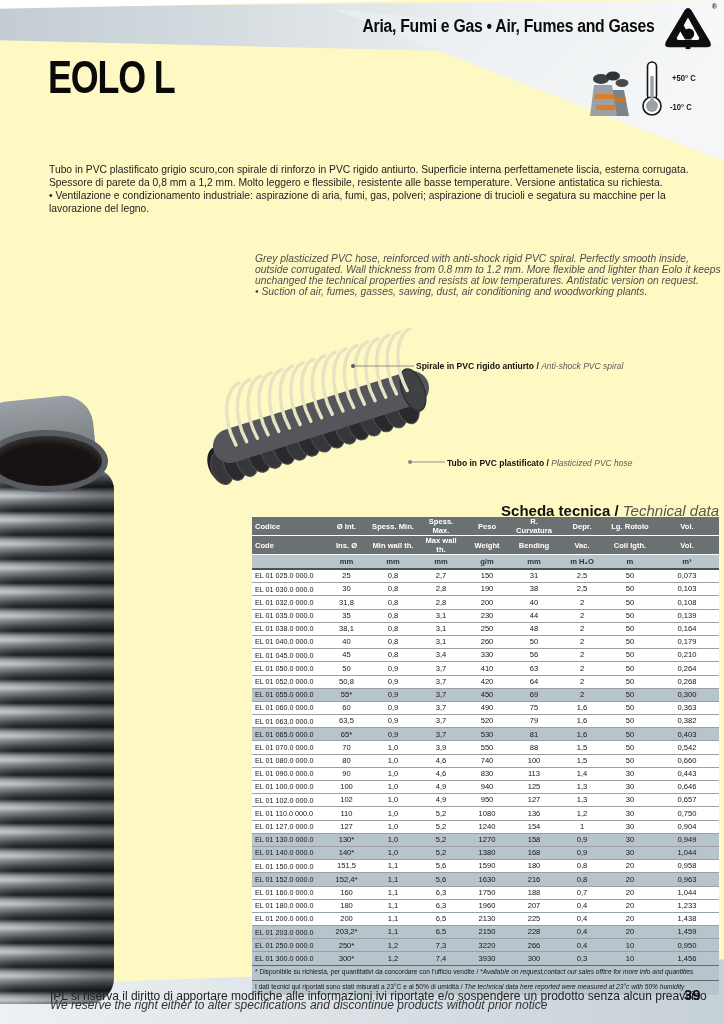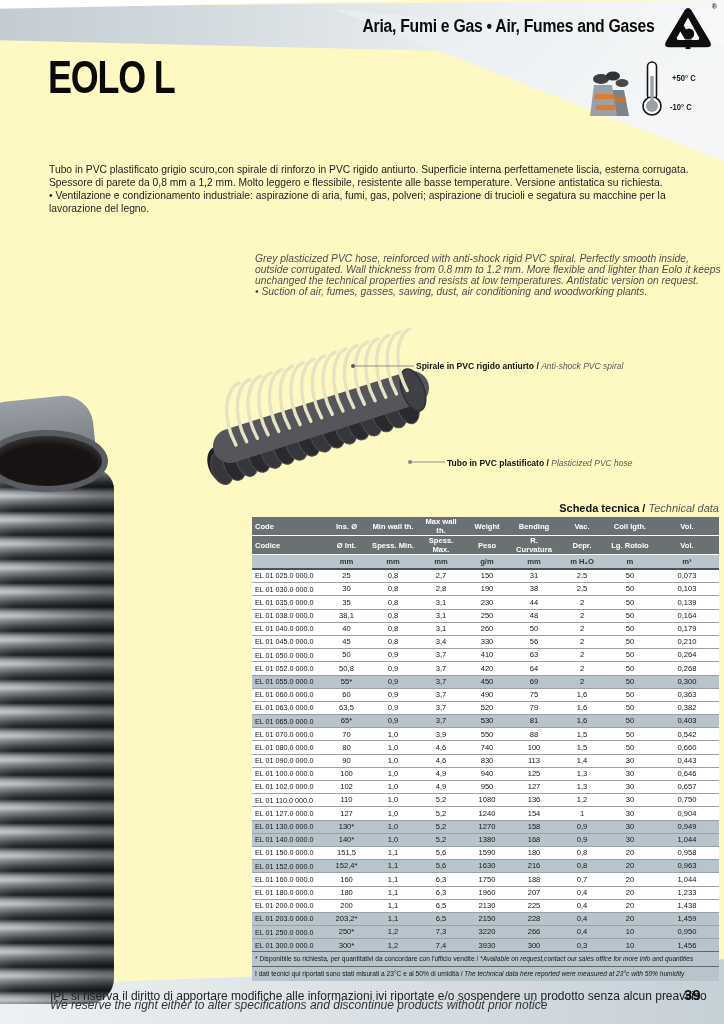--- a/index.html
+++ b/index.html
@@ -54,21 +54,21 @@
 
   
   .diagram { position:absolute; left:200px; top:328px; z-index:3; }
   .callout { position:absolute; z-index:4; font-size:8.5px; white-space:nowrap; }
   .callout .co-b { font-weight:bold; color:#111; }
   .callout .co-i { font-style:italic; color:#5a5a5a; }
   .callout-spiral { left:416px; top:361px; }
   .callout-tube   { left:447px; top:458px; }
 
   
-  .tech-caption { position:absolute; top:502px; right:5px; z-index:3; font-size:11px; white-space:nowrap; }
+  .tech-caption { position:absolute; top:502px; right:5px; z-index:3; font-size:15px; white-space:nowrap;text-decoration:underline; }
   .tech-caption .cap-b { font-weight:bold; color:#111; }
   .tech-caption .cap-i { font-style:italic; color:#555; }
 
   table.tech { position:absolute; left:252px; top:517px; width:467px; z-index:3;
                border-collapse:collapse; table-layout:fixed; font-size:7.6px; color:#141414; }
   table.tech th { background:#6b7073; color:#fff; font-weight:bold; height:15px; padding:0 3px;
                   border-bottom:1.5px solid #fff; text-align:center; font-size:7.6px; }
   table.tech th.first { text-align:left; }
   table.tech tr.units td { background:#b9c5cd; height:13px; font-weight:bold; color:#2e3437;
                   text-align:center; padding:0 3px; border-bottom:2px solid #4d5255;margin-top:44px; }
@@ -211,39 +211,39 @@
         <col style="width: 48px;">
         <col style="width: 48px;">
         <col style="width: 44px;">
         <col style="width: 50px;">
         <col style="width: 46px;">
         <col style="width: 50px;">
         <col style="width: 64px;">
       </colgroup>
       <thead>
         <tr>
+          <th class="first">Codice</th>
+          <th>Ø Int.</th>
+          <th>Spess. Min.</th>
+          <th>Spess. Max.</th>
+          <th>Peso</th>
+          <th>R. Curvatura</th>
+          <th>Depr.</th>
+          <th>Lg. Rotolo</th>
+          <th>Vol.</th>
+        </tr>
+        <tr>
           <th class="first">Code</th>
           <th>Ins. Ø</th>
           <th>Min wall th.</th>
           <th>Max wall th.</th>
           <th>Weight</th>
           <th>Bending</th>
           <th>Vac.</th>
           <th>Coil lgth.</th>
-          <th>Vol.</th>
-        </tr>
-        <tr>
-          <th class="first">Codice</th>
-          <th>Ø Int.</th>
-          <th>Spess. Min.</th>
-          <th>Spess. Max.</th>
-          <th>Peso</th>
-          <th>R. Curvatura</th>
-          <th>Depr.</th>
-          <th>Lg. Rotolo</th>
           <th>Vol.</th>
         </tr>
         <tr class="units">
           <td class="first"></td>
           <td>mm</td>
           <td>mm</td>
           <td>mm</td>
           <td>g/m</td>
           <td>mm</td>
           <td>m H₂O</td>
@@ -268,20 +268,31 @@
           <td>30</td>
           <td>0,8</td>
           <td>2,8</td>
           <td>190</td>
           <td>38</td>
           <td>2,5</td>
           <td>50</td>
           <td>0,103</td>
         </tr>
         <tr>
+          <td class="code">EL 01 032.0 000.0</td>
+          <td>31,8</td>
+          <td>0,8</td>
+          <td>2,8</td>
+          <td>200</td>
+          <td>40</td>
+          <td>2</td>
+          <td>50</td>
+          <td>0,108</td>
+        </tr>
+        <tr>
           <td class="code">EL 01 035.0 000.0</td>
           <td>35</td>
           <td>0,8</td>
           <td>3,1</td>
           <td>230</td>
           <td>44</td>
           <td>2</td>
           <td>50</td>
           <td>0,139</td>
         </tr>

